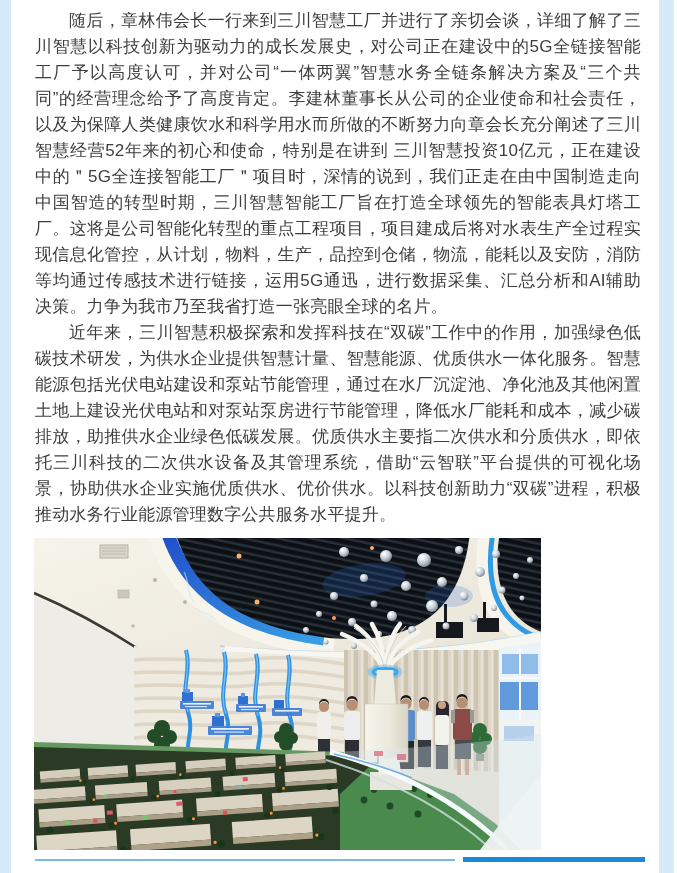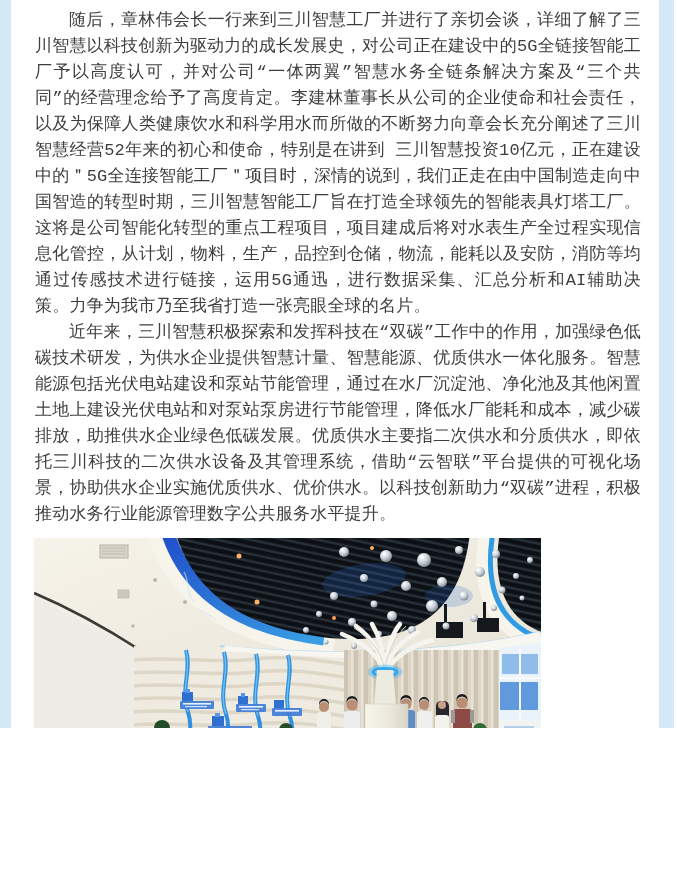--- a/index.html
+++ b/index.html
@@ -1,21 +1,21 @@
 <!DOCTYPE html>
 <html style="--page-bg: #d5e9f8; --card-bg: #ffffff; --text-color: #3d3e40; --div-thin: #7db9e3; --div-thick: #1b87d9;"><head>
 <meta charset="utf-8">
 <style>
   html,body{margin:0;padding:0;}
   body{
     width:677px;height:873px;
     background:#ffffff;
     font-family:"Liberation Sans","DejaVu Sans",sans-serif;
   }
-  .page{position:relative;width:677px;height:728px;background:#ffffff;overflow:hidden;font-family:Liberation Mono, monospace;}
+  .page{position:relative;width:677px;height:873px;background:#ffffff;overflow:hidden;}
   .side-band{position:absolute;top:0;bottom:0;background:var(--page-bg,#d5e9f8);}
   .side-band.left{left:0;width:11px;}
   .side-band.right{right:3px;width:15px;}
   .card{position:absolute;left:11px;top:0;width:648px;height:873px;background:var(--card-bg,#ffffff);}
   .article{position:absolute;top:8px;left:24px;width:606px;height:528px;overflow:hidden;}
   .para{
     margin:0;
     font-size:17px;line-height:26px;
     letter-spacing:0.2px;
     text-align:justify;text-indent:2em;

